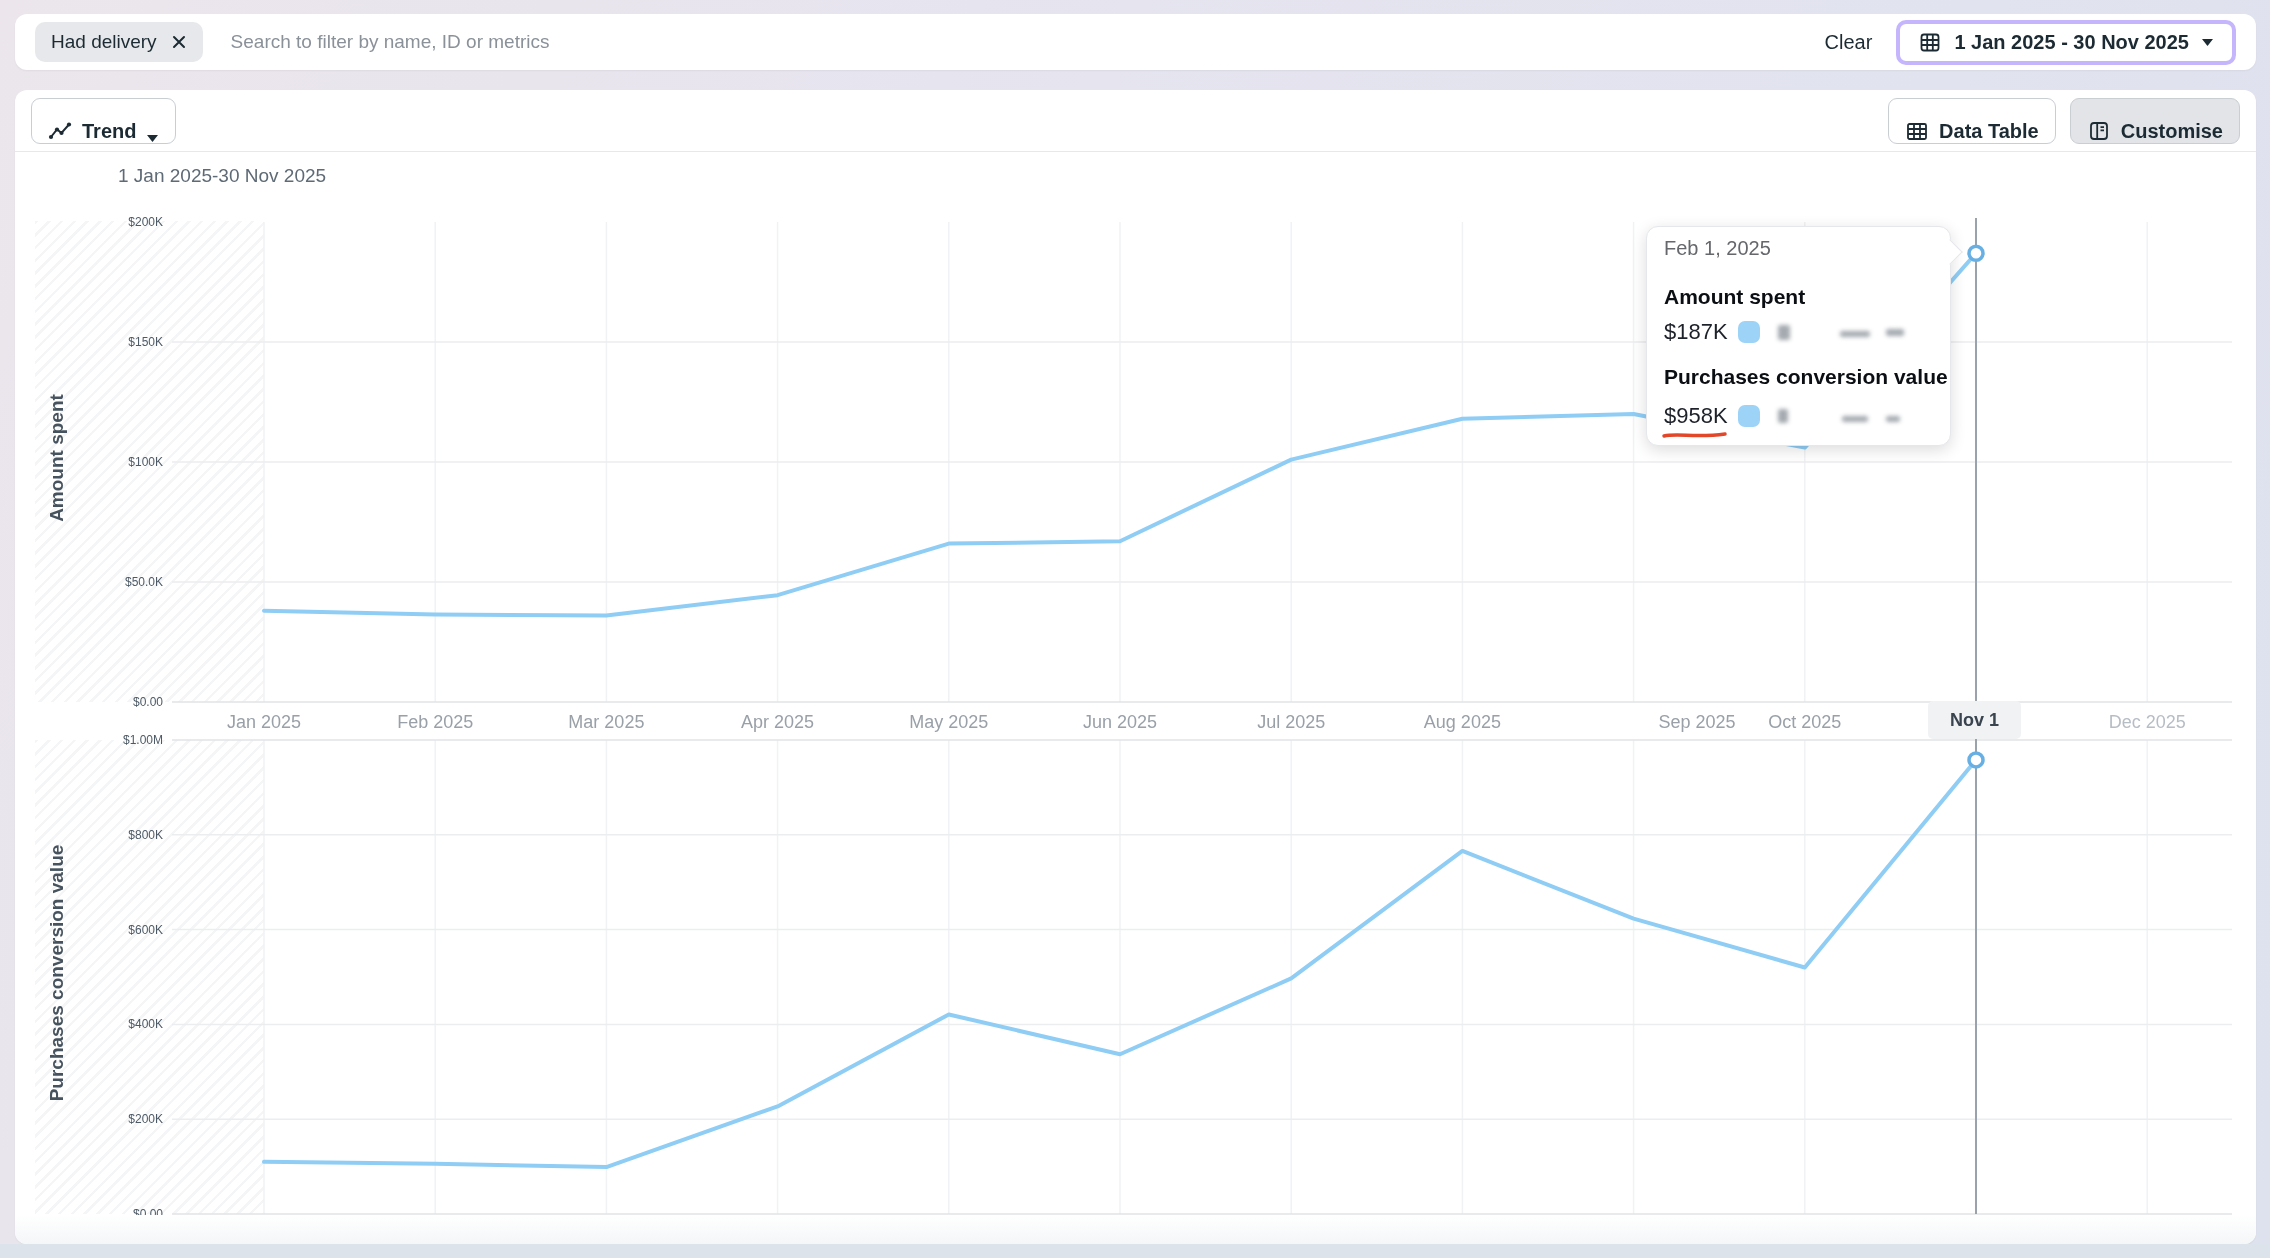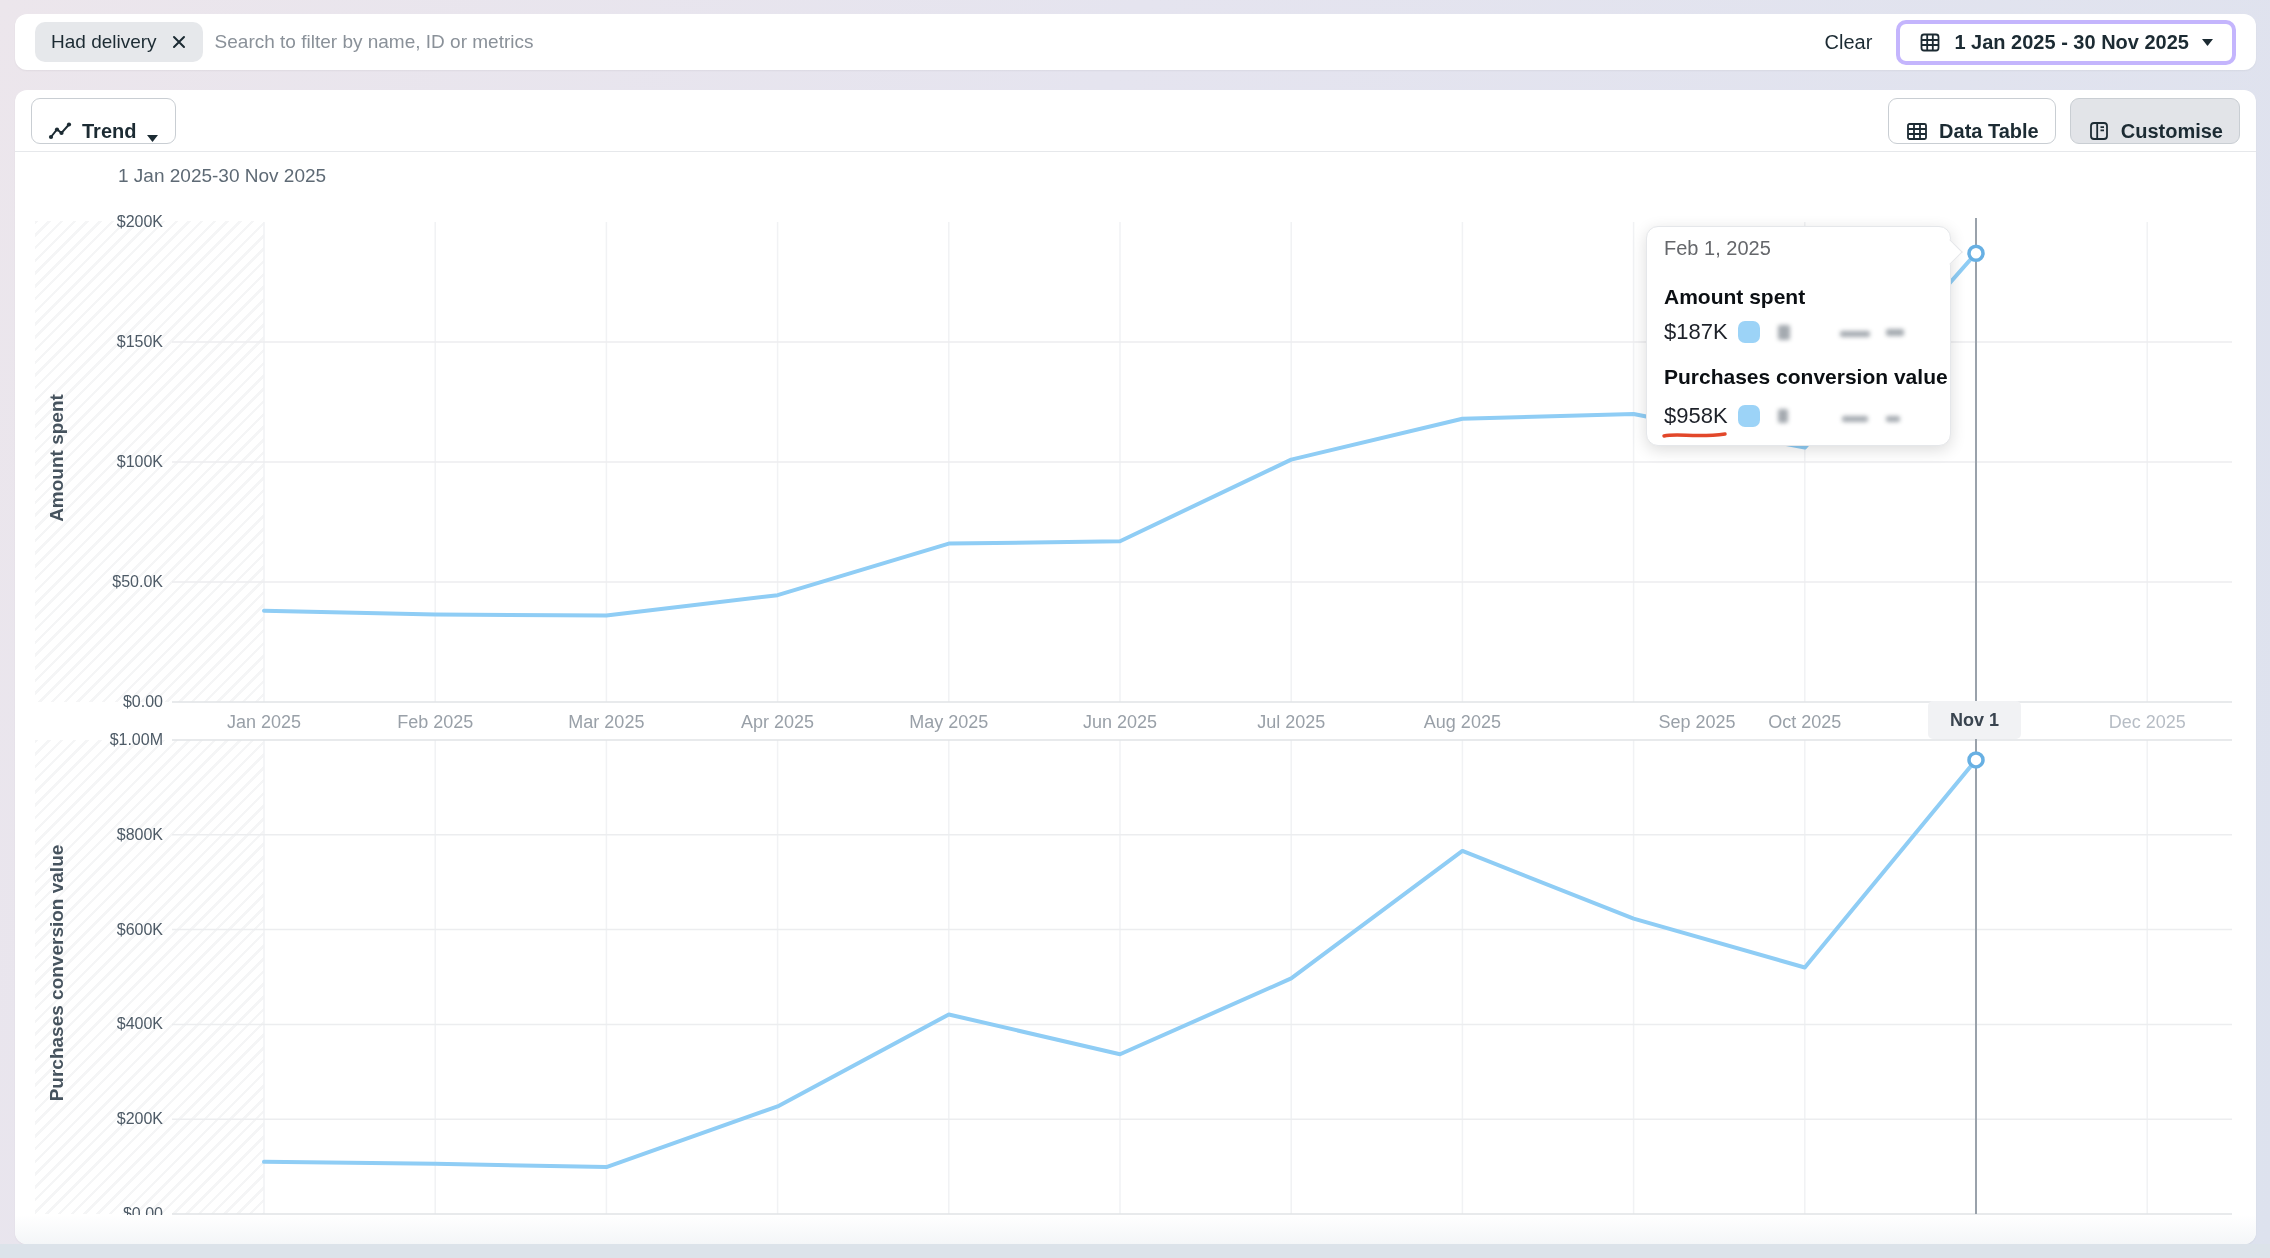--- a/index.html
+++ b/index.html
@@ -1,39 +1,39 @@
 <!DOCTYPE html>
 <html><head>
 <meta charset="utf-8">
 <style>
   html,body{margin:0;padding:0;}
   body{width:2270px;height:1258px;font-family:"Liberation Sans","DejaVu Sans",sans-serif;}
   .page{position:relative;width:2270px;height:1258px;overflow:hidden;
         background:linear-gradient(115deg,#ece6ec 0%,#e5e4ef 40%,#dde2ee 100%);}
   .card{position:absolute;background:#ffffff;border-radius:12px;box-shadow:0 1px 2px rgba(0,0,0,0.05);}
   .filter-card{left:15px;top:14px;width:2241px;height:56px;display:flex;align-items:center;padding:0 20px;box-sizing:border-box;}
-  .chip{display:flex;align-items:center;gap:14px;background:#e6e8eb;border-radius:10px;height:40px;padding:0 16px;margin-right:10px;cursor:pointer;}
+  .chip{display:flex;align-items:center;gap:14px;background:#e6e8eb;border-radius:10px;height:40px;padding:0 16px;margin-right:26px;cursor:pointer;}
   .chip span{font-size:19px;color:#1c2b33;}
   .search{flex:1;border:none;outline:none;font-size:19px;color:#1c2b33;font-family:inherit;background:transparent;}
   .search::placeholder{color:#8a9199;}
   .clear{font-size:20px;font-weight:500;color:#1c2b33;margin:0 24px 0 12px;cursor:pointer;white-space:nowrap;}
   .date-btn{display:flex;align-items:center;gap:12px;background:#fff;border:4px solid #c4b5fd;border-radius:10px;height:45px;padding:0 18px;cursor:pointer;font-family:inherit;}
   .date-btn span{font-size:20px;font-weight:600;color:#1c2b33;white-space:nowrap;}
   .main-card{left:15px;top:90px;width:2241px;height:1154px;}
   .toolbar{display:flex;align-items:center;height:61px;padding:0 16px;border-bottom:1px solid #e6e8eb;}
   .btn{display:flex;align-items:flex-end;gap:10px;background:#fff;border:1px solid #c9ced3;border-radius:9px;height:46px;padding:0 16px;cursor:pointer;font-family:inherit;}
   .btn span{font-size:20px;font-weight:600;color:#1c2b33;white-space:nowrap;}
   .btn.active{background:#e2e4e8;}
   .toolbar .right{margin-left:auto;display:flex;gap:14px;}
   .chart-title{position:absolute;left:118px;top:165px;font-size:19px;color:#5e6a75;}
   .hatch{position:absolute;background:repeating-linear-gradient(135deg,rgba(70,80,95,0.055) 0 2.5px,transparent 2.5px 9px);}
   .hatch-top{left:35px;top:221px;width:229px;height:481px;}
   .hatch-bottom{left:35px;top:740px;width:229px;height:474px;}
   #plot{position:absolute;left:0;top:0;}
-  .ytick{position:absolute;left:35px;width:128px;text-align:right;font-size:16px;color:#4d5a66;line-height:22px;}
+  .ytick{position:absolute;left:35px;width:128px;text-align:right;font-size:12px;color:#4d5a66;line-height:22px;}
   .xtick{position:absolute;top:708px;width:160px;text-align:center;font-size:18px;color:#99a0a8;line-height:28px;white-space:nowrap;}
   .xtick.dim{color:#b7bdc5;}
   .axis-title{position:absolute;width:600px;text-align:center;font-size:19px;font-weight:700;color:#46535e;transform:rotate(-90deg);}
   .nov-box{position:absolute;left:1928px;top:701px;width:93px;height:38px;background:#f1f2f4;border-radius:5px;
            font-size:18px;font-weight:700;color:#39444f;text-align:center;line-height:38px;}
   .tooltip{position:absolute;left:1646px;top:226px;width:303px;height:218px;background:#fff;border:1px solid #e5e7ea;
            border-radius:12px;box-shadow:0 4px 16px rgba(0,0,0,0.14);}
   .tooltip .arrow{position:absolute;right:-9px;top:16px;width:17px;height:17px;background:#fff;transform:rotate(45deg);
            border-top:1px solid #e5e7ea;border-right:1px solid #e5e7ea;}
   .tt-date{position:absolute;left:17px;top:10px;font-size:20px;color:#65676b;}

